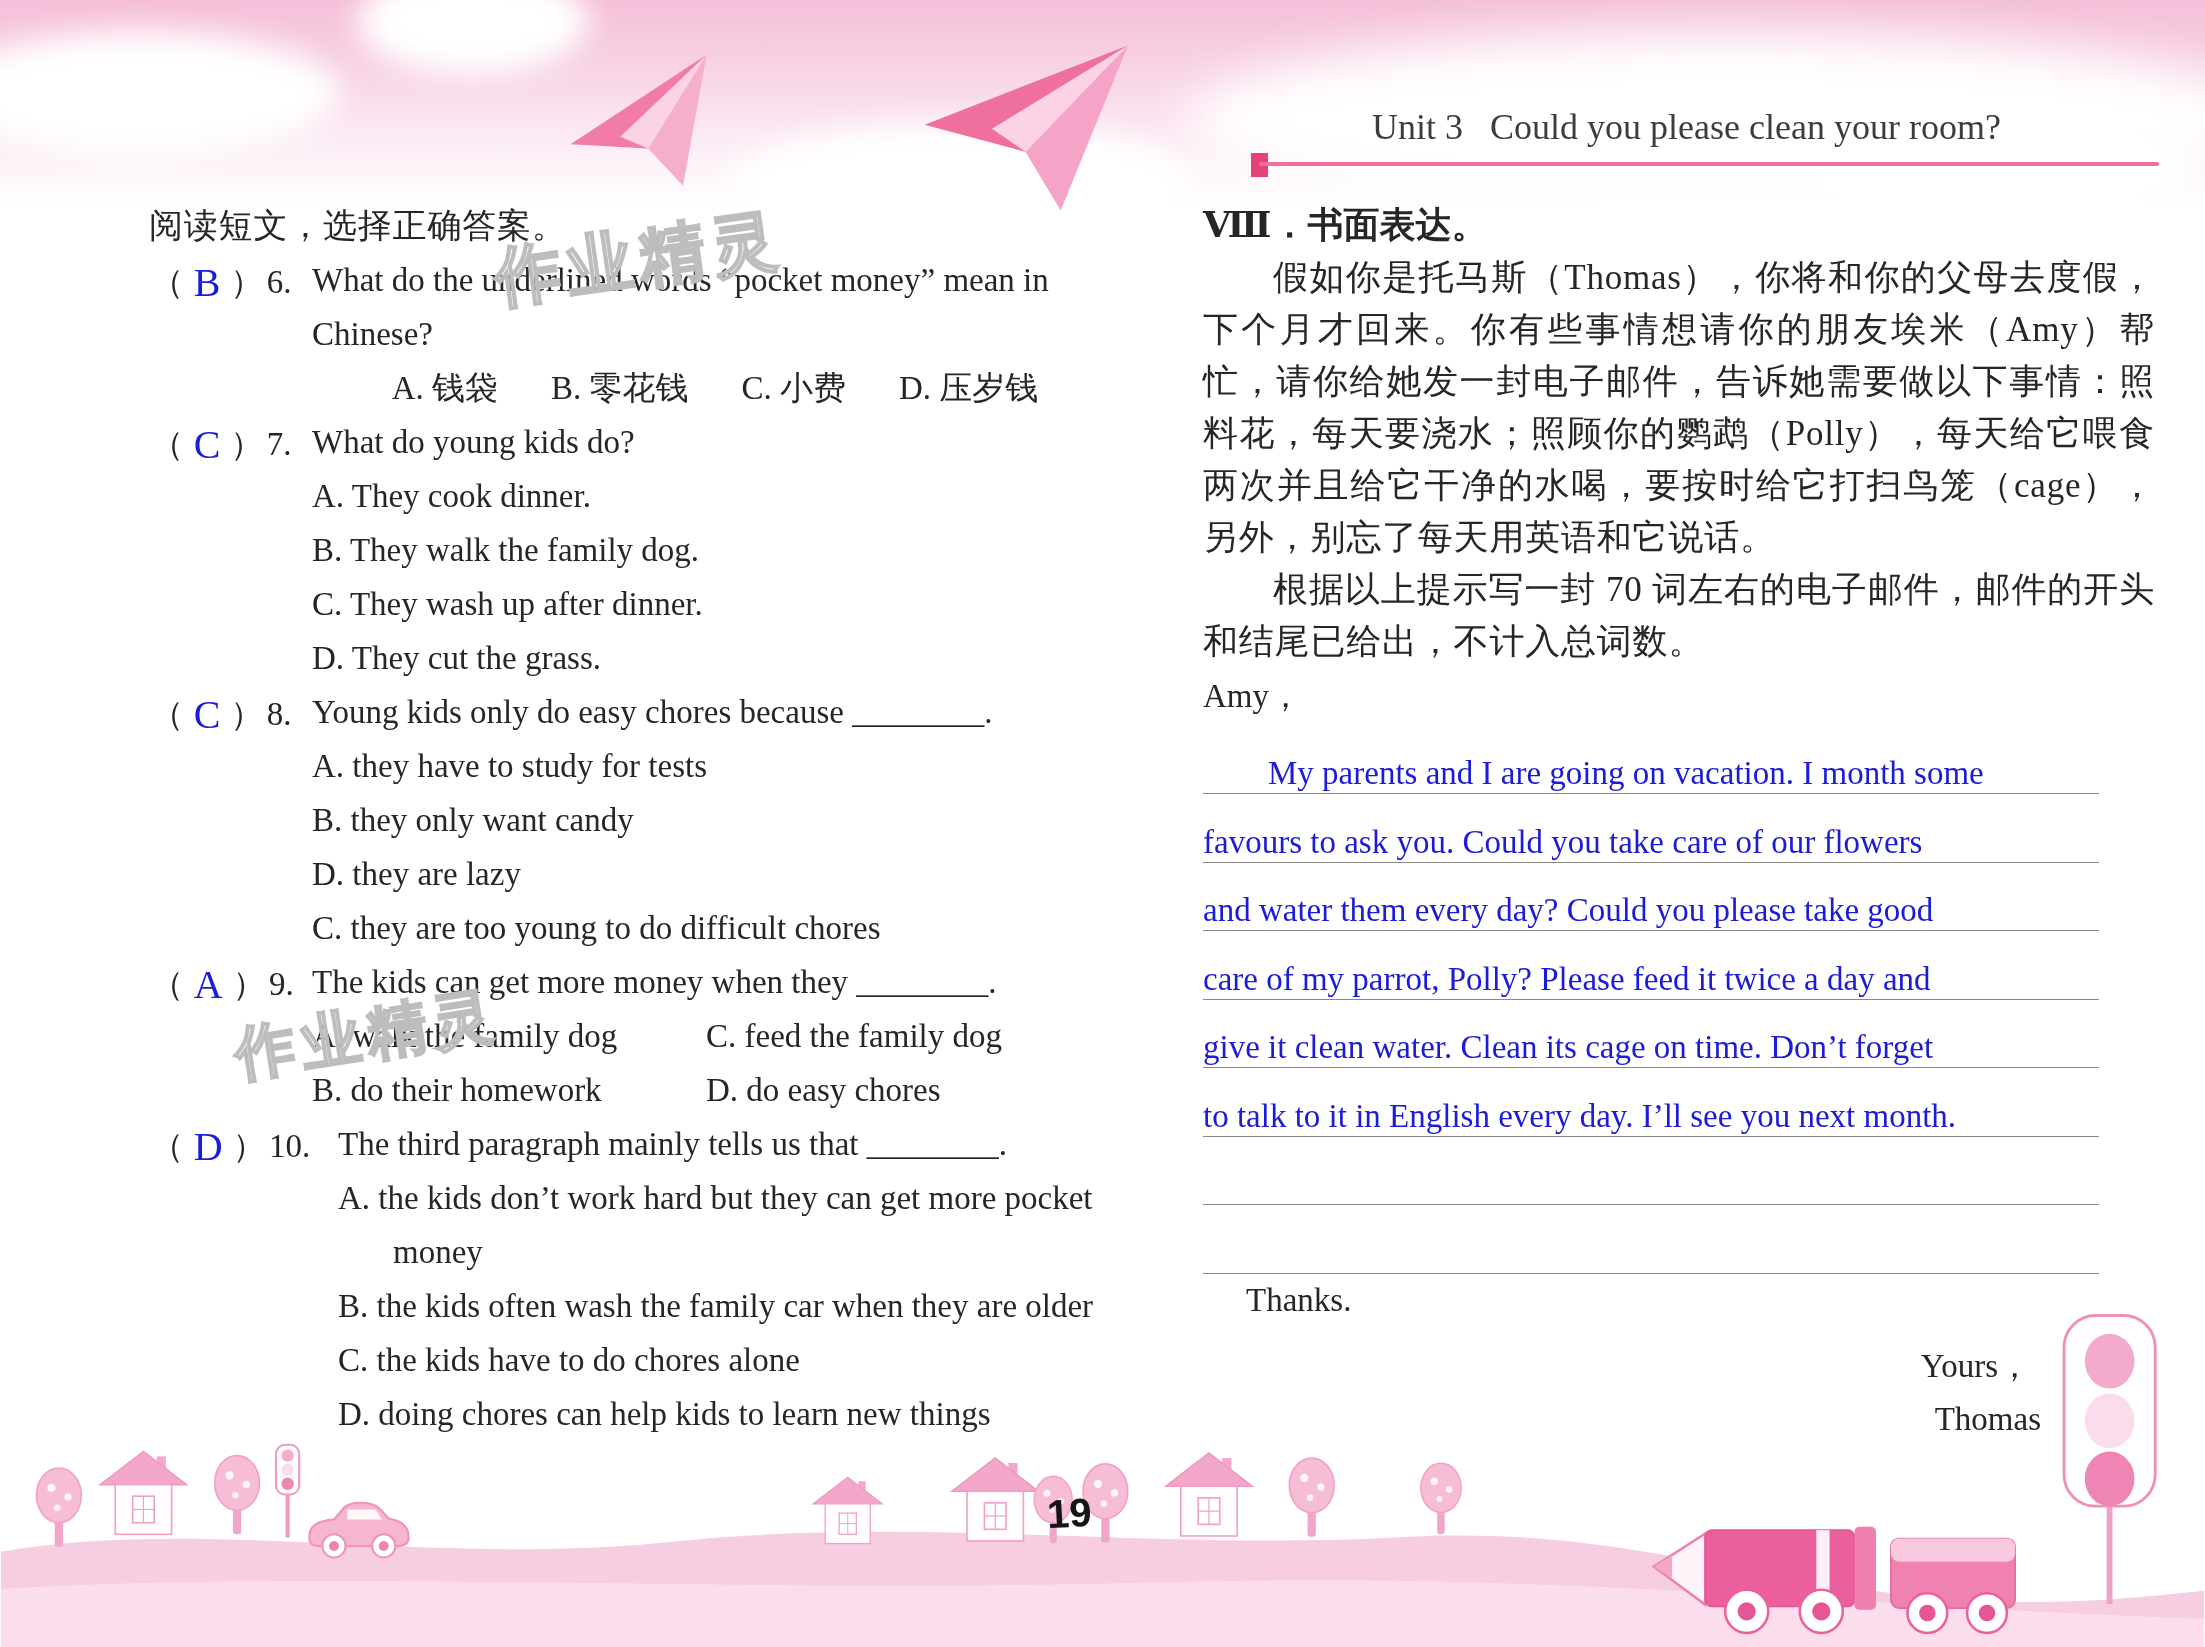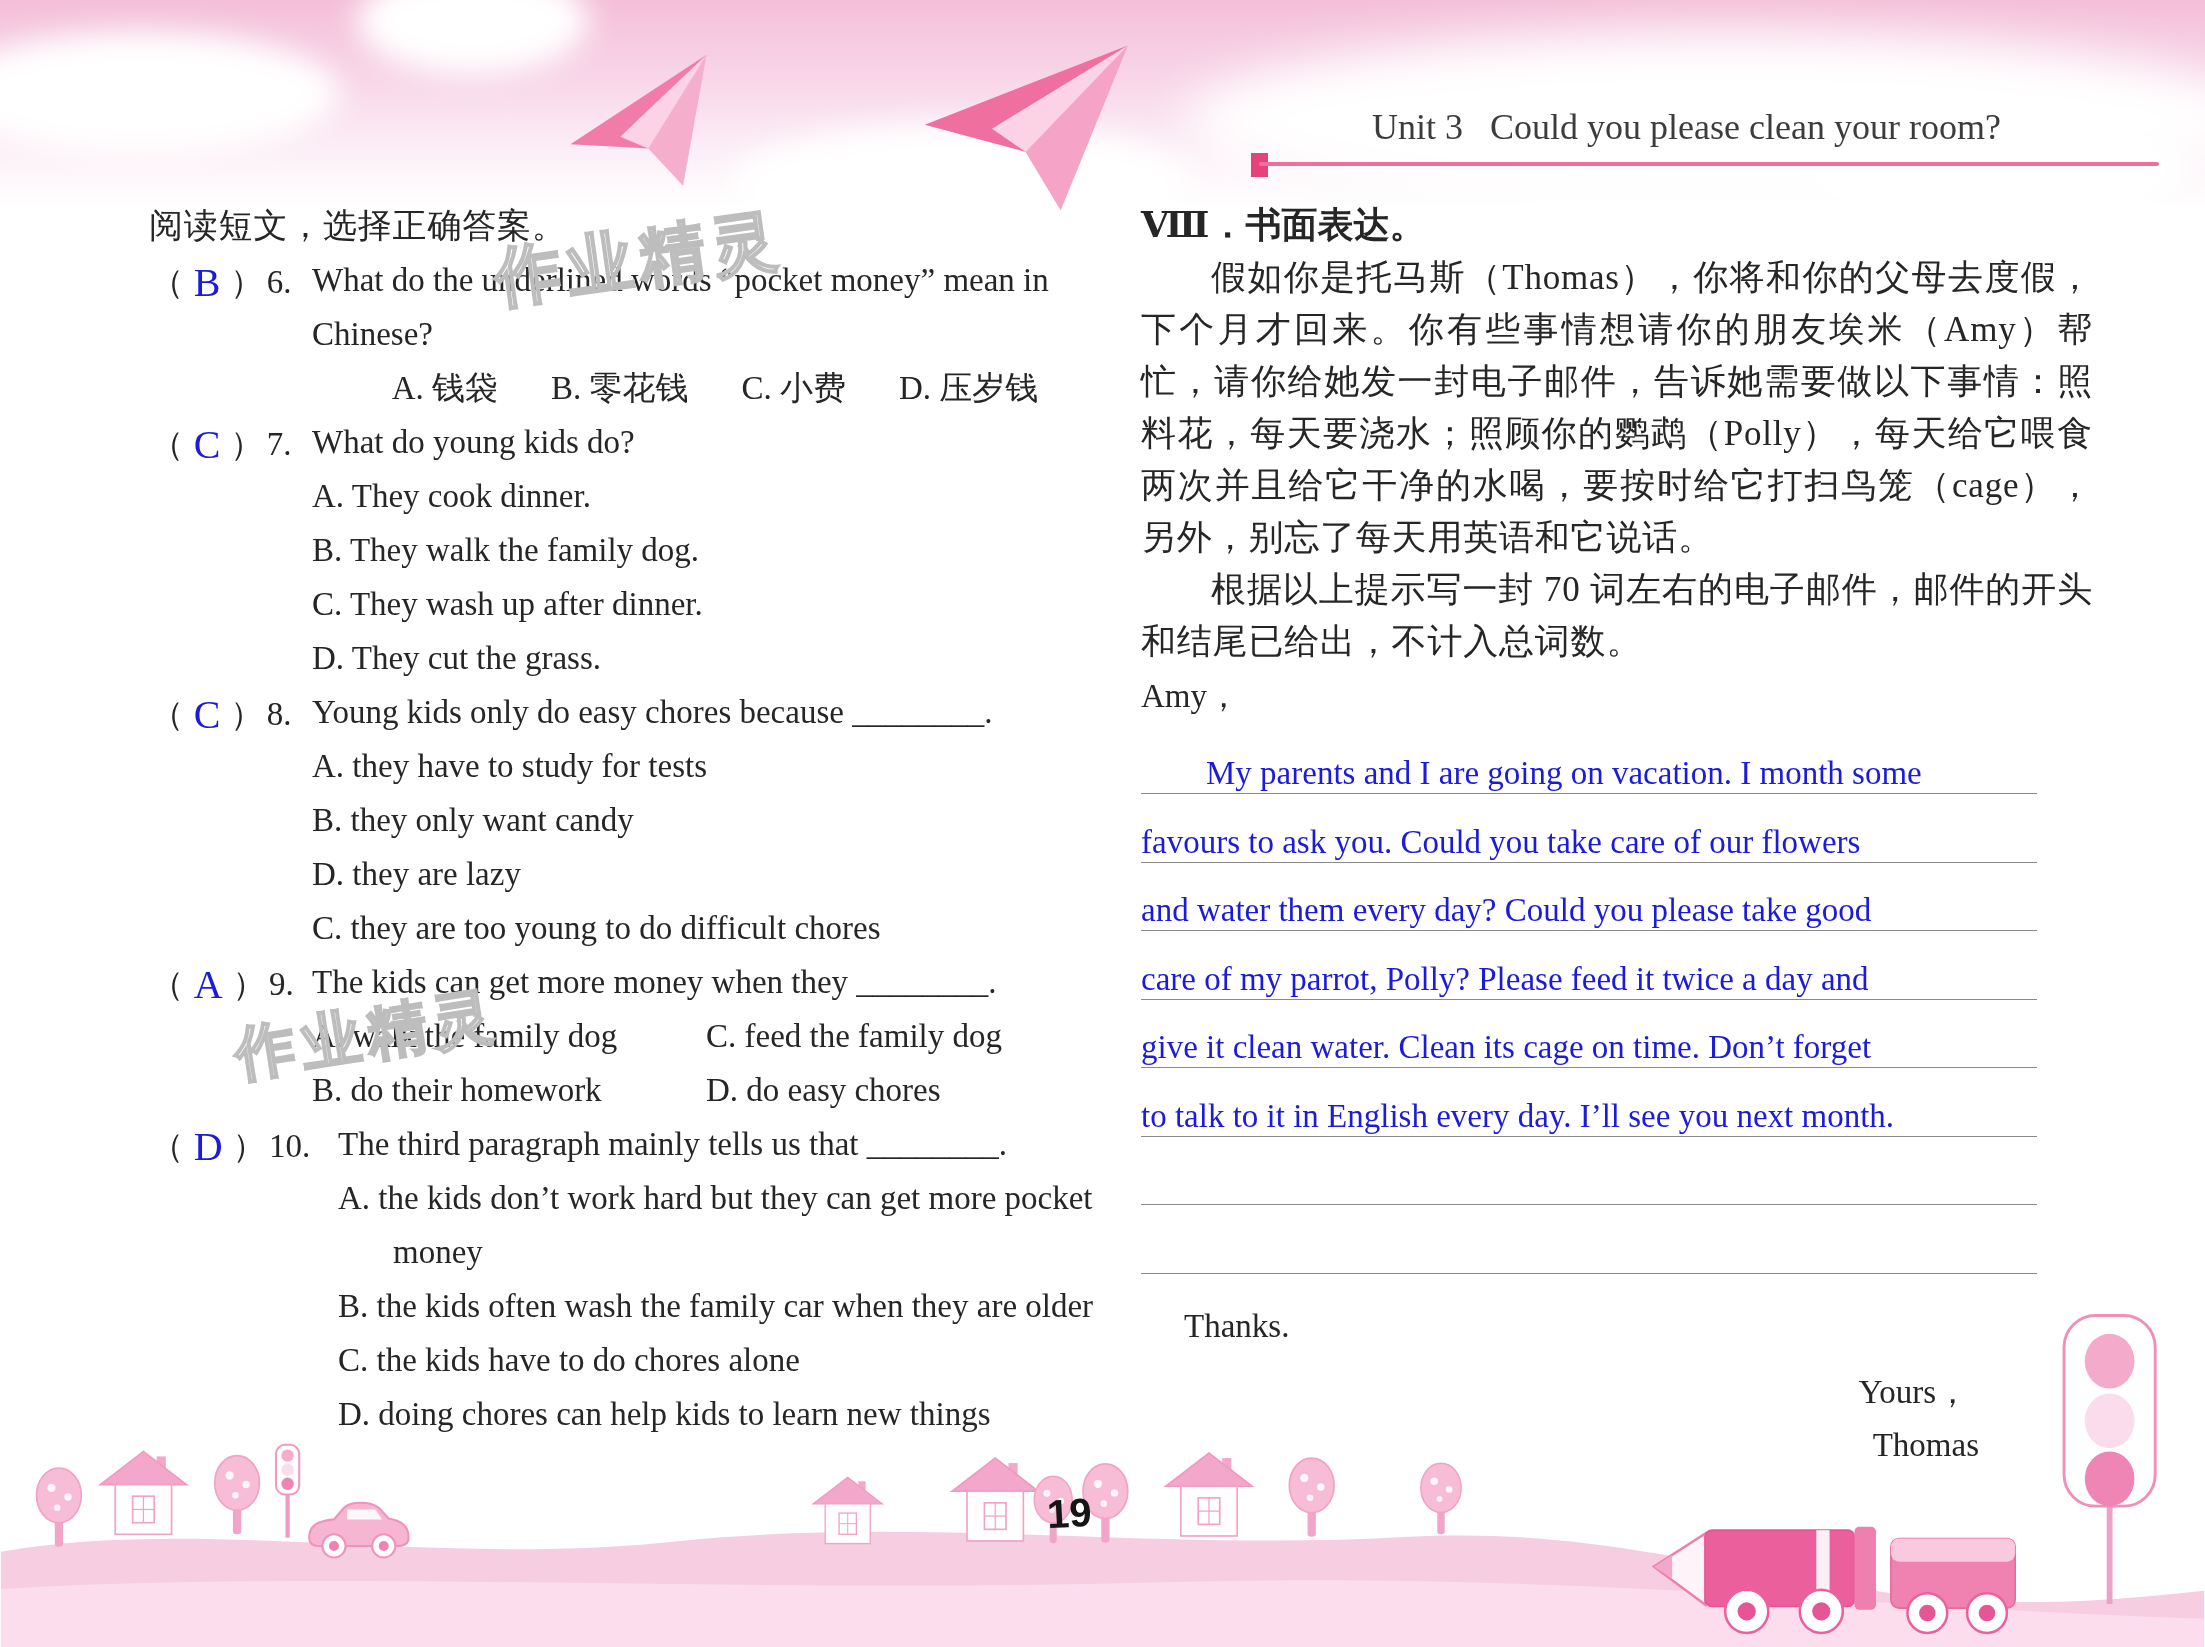--- a/index.html
+++ b/index.html
@@ -34,30 +34,30 @@
   .question.qwide{padding-left:189px;}
   .marker{position:absolute;left:0;top:0;white-space:nowrap;font-family:Liberation Serif, serif;}
   .marker .bk{padding:0 1.7px;}
   .ans{color:#1b1bd8;font-size:40px;position:relative;top:3.3px;margin:0 8.3px;}
   .qnum{padding-left:1.7px;}
   .opt{padding-left:55px;text-indent:-55px;}
   .opt-row{display:flex;gap:53px;flex-wrap:nowrap;justify-content:center;}
   .opt-grid{display:grid;grid-template-columns:394px auto;}
 
   
-  .writing{position:absolute;left:1141px;top:199px;width:952px;z-index:4;
+  .writing{position:absolute;left:1203px;top:199px;width:952px;z-index:4;
            font-size:33px;line-height:53px;}
   .section-title{font-weight:bold;font-size:36px;}
   .prompt{margin:0;text-align:justify;text-indent:2em;font-size:35px;line-height:52px;letter-spacing:0.8px;}
   .salutation{margin-top:1.7px;}
   .email{width:896px;margin-top:3.3px;}
   .email-line{height:65px;border-bottom:1.7px solid #8a8a8a;display:flex;align-items:flex-end;
               padding-bottom:2.5px;font-size:33px;line-height:1.05;color:#1b1bd8;white-space:nowrap;}
   .email-line.first{padding-left:65px;}
-  .closing-thanks{margin-top:26px;padding-left:43px;}
+  .closing-thanks{margin-top:0;padding-left:43px;}
   .closing-yours{text-align:right;padding-right:124px;margin-top:13.3px;}
   .closing-name{text-align:right;padding-right:114px;}
 
   
   .ground{position:absolute;left:0;top:1299px;width:2205px;height:348px;z-index:1;}
   .page-number{position:absolute;left:1047px;top:1491px;z-index:4;font-family:"Liberation Sans","DejaVu Sans",sans-serif;
                font-size:40px;font-weight:600;color:#151515;transform:rotate(-3deg);}
 </style>
 </head>
 <body>

